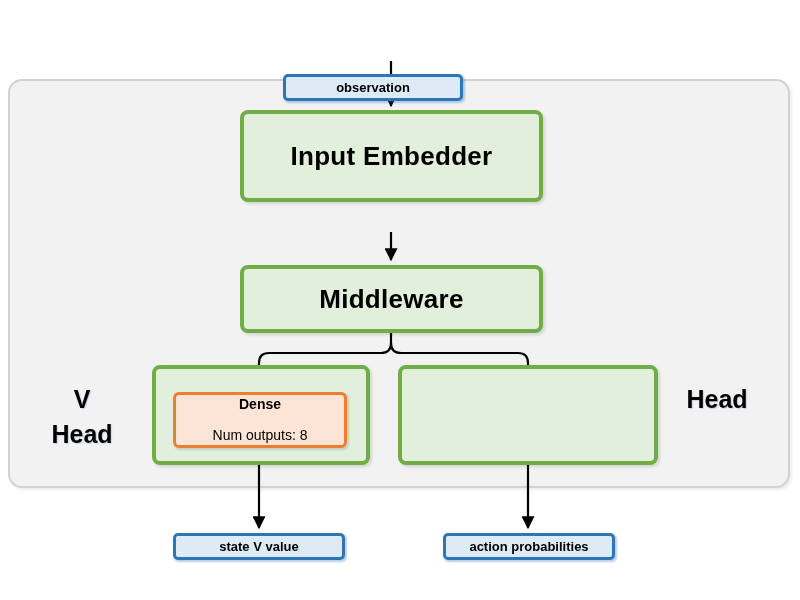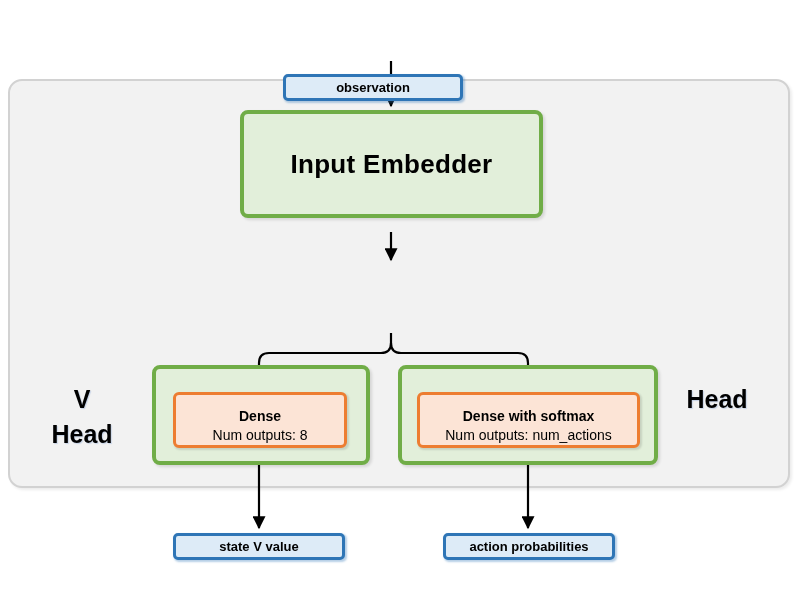--- a/index.html
+++ b/index.html
@@ -34,27 +34,27 @@
     background:var(--green-fill);
     border:4px solid var(--green-border);
     border-radius:8px;
     display:flex;align-items:center;justify-content:center;
     box-shadow:2px 2px 3px rgba(0,0,0,0.12);
   }
   .orangebox{
     background:var(--orange-fill);
     border:3px solid var(--orange-border);
     border-radius:6px;
-    display:flex;flex-direction:column;align-items:center;justify-content:flex-end;
+    display:flex;flex-direction:column;align-items:center;justify-content:space-between;
     font-size:14px;line-height:19px;
     box-shadow:1.5px 1.5px 2px rgba(0,0,0,0.12);
   }
   .bigtext{font-weight:bold;font-size:26px;letter-spacing:0.3px;}
   #observation{left:283px;top:38px;width:180px;height:27px;margin-top:36px;}
-  #input-embedder{left:240px;top:110px;width:303px;height:108px;}
+  #input-embedder{left:240px;top:110px;width:303px;height:92px;}
   #middleware{left:240px;top:265px;width:303px;height:68px;}
   #v-head{left:152px;top:365px;width:218px;height:100px;}
   #v-dense{left:173px;top:392px;width:174px;height:56px;}
   #policy-head{left:398px;top:365px;width:260px;height:100px;}
   #policy-dense{left:417px;top:392px;width:223px;height:56px;}
   .headlabel{
     font-weight:bold;font-size:25px;line-height:35px;text-align:center;
     text-shadow:1px 1px 1px rgba(68,114,196,0.25);
   }
   #v-head-label{left:32px;top:382px;width:100px;}
@@ -88,36 +88,35 @@
   </svg>
 
   <div id="observation" class="abs bluebox">
     <span>observation</span>
   </div>
 
   <div id="input-embedder" class="abs greenbox bigtext">
     <span>Input Embedder</span>
   </div>
 
+  <div id="middleware" class="abs greenbox bigtext">
+    <span>Middleware</span>
+  </div>
 
   <div id="v-head" class="abs greenbox"></div>
   <div id="v-dense" class="abs orangebox">
     <span style="font-weight:bold">Dense</span>
     <span>Num outputs: 8</span>
   </div>
   <div id="v-head-label" class="abs headlabel">
     <div>V</div>
     <div>Head</div>
   </div>
 
   <div id="policy-head" class="abs greenbox"></div>
-  <div id="policy-dense" class="abs orangebox">
-    <span style="font-weight:bold">Dense with softmax</span>
-    <span>Num outputs: num_actions</span>
-  </div>
   <div id="policy-head-label" class="abs headlabel">
     <div>Head</div>
   </div>
 
   <div id="action-probabilities" class="abs bluebox">
     <span>action probabilities</span>
   </div>
 
   <div id="state-v-value" class="abs bluebox">
     <span>state V value</span>

